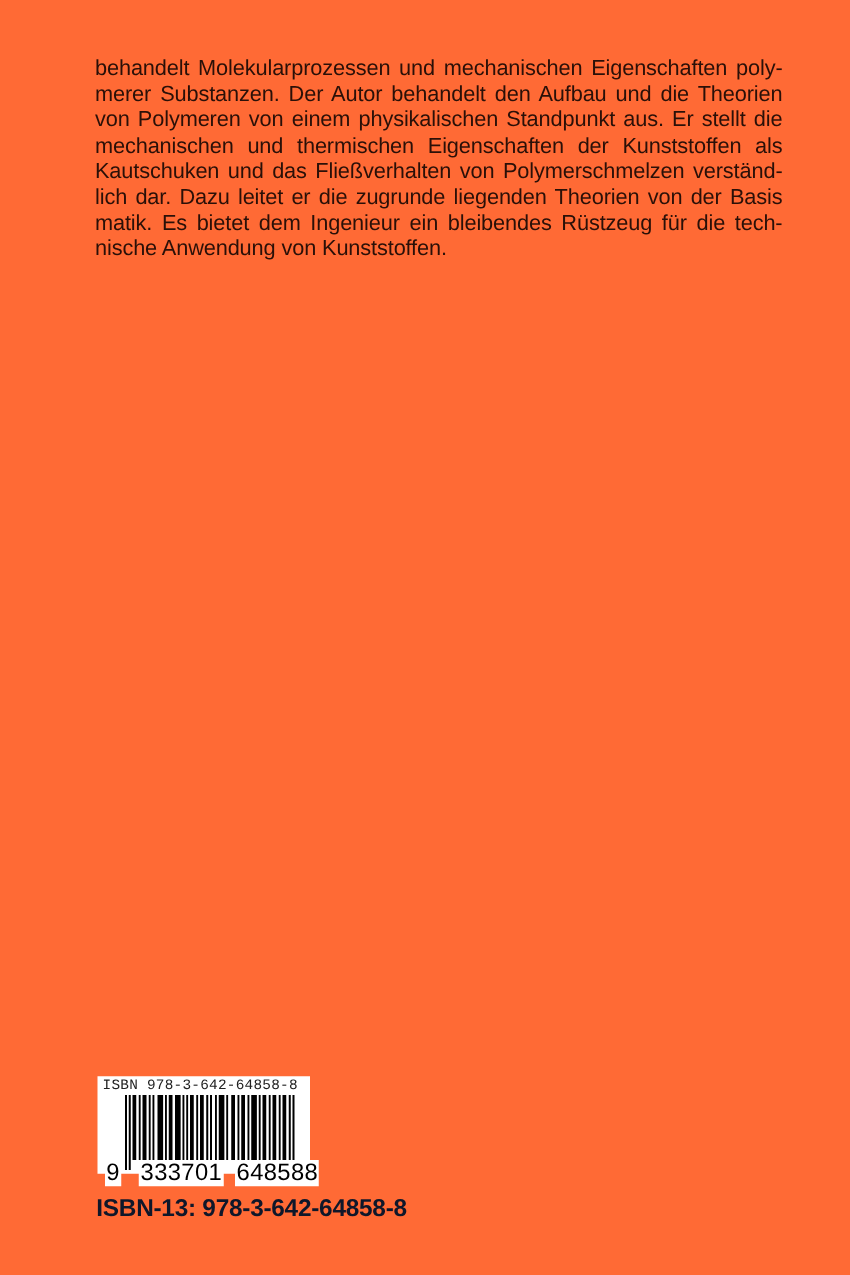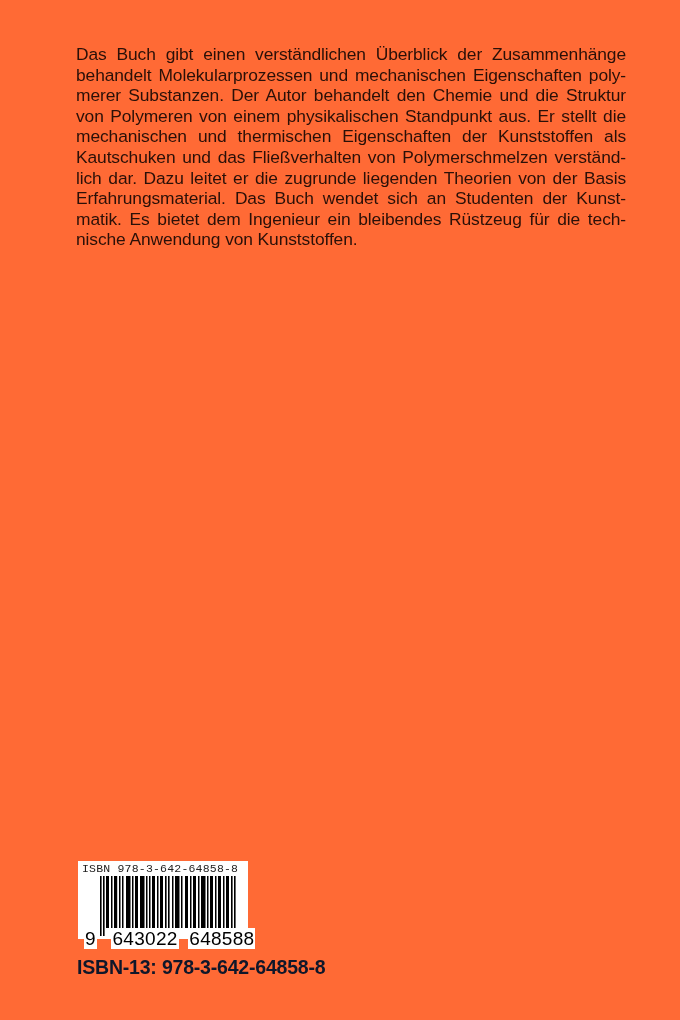--- a/index.html
+++ b/index.html
@@ -81,28 +81,26 @@
       color: #0f172a;
       white-space: nowrap;
       letter-spacing: -0.2px;
       font-weight: bold;
     }
   </style>
 </head>
 <body>
 
 <div class="blurb">
-  <span class="line">Das Buch gibt einen verständlichen Überblick der Zusammenhänge</span>
   <span class="line">behandelt Molekularprozessen und mechanischen Eigenschaften poly-</span>
-  <span class="line">merer Substanzen. Der Autor behandelt den Chemie und die Struktur</span>
+  <span class="line">merer Substanzen. Der Autor behandelt den Aufbau und die Theorien</span>
   <span class="line">von Polymeren von einem physikalischen Standpunkt aus. Er stellt die</span>
   <span class="line">mechanischen und thermischen Eigenschaften der Kunststoffen als</span>
   <span class="line">Kautschuken und das Fließverhalten von Polymerschmelzen verständ-</span>
   <span class="line">lich dar. Dazu leitet er die zugrunde liegenden Theorien von der Basis</span>
-  <span class="line">Erfahrungsmaterial. Das Buch wendet sich an Studenten der Kunst-</span>
   <span class="line">matik. Es bietet dem Ingenieur ein bleibendes Rüstzeug für die tech-</span>
   <span class="line last">nische Anwendung von Kunststoffen.</span>
 </div>
 
 <div class="barcode-box">
   <div class="barcode-top">ISBN 978-3-642-64858-8</div>
   <svg class="bars" viewBox="0 0 138 60" preserveAspectRatio="none">
     <g fill="#000">
       <rect x="0" y="0" width="1.6" height="60"></rect>
       <rect x="3" y="0" width="1.6" height="60"></rect>
@@ -135,18 +133,18 @@
       <rect x="115" y="0" width="1.5" height="52"></rect>
       <rect x="118" y="0" width="3" height="52"></rect>
       <rect x="123" y="0" width="1.5" height="52"></rect>
       <rect x="126" y="0" width="3" height="52"></rect>
       <rect x="131" y="0" width="1.6" height="60"></rect>
       <rect x="134" y="0" width="1.6" height="60"></rect>
     </g>
   </svg>
   <div class="barcode-digits">
     <span>9</span>
-    <span style="margin-left:9px">643022</span>
+    <span style="margin-left:9px">333701</span>
     <span style="margin-left:4px">648588</span>
   </div>
 </div>
 
 <div class="isbn13">ISBN-13: 978-3-642-64858-8</div>
 
 </body></html>

